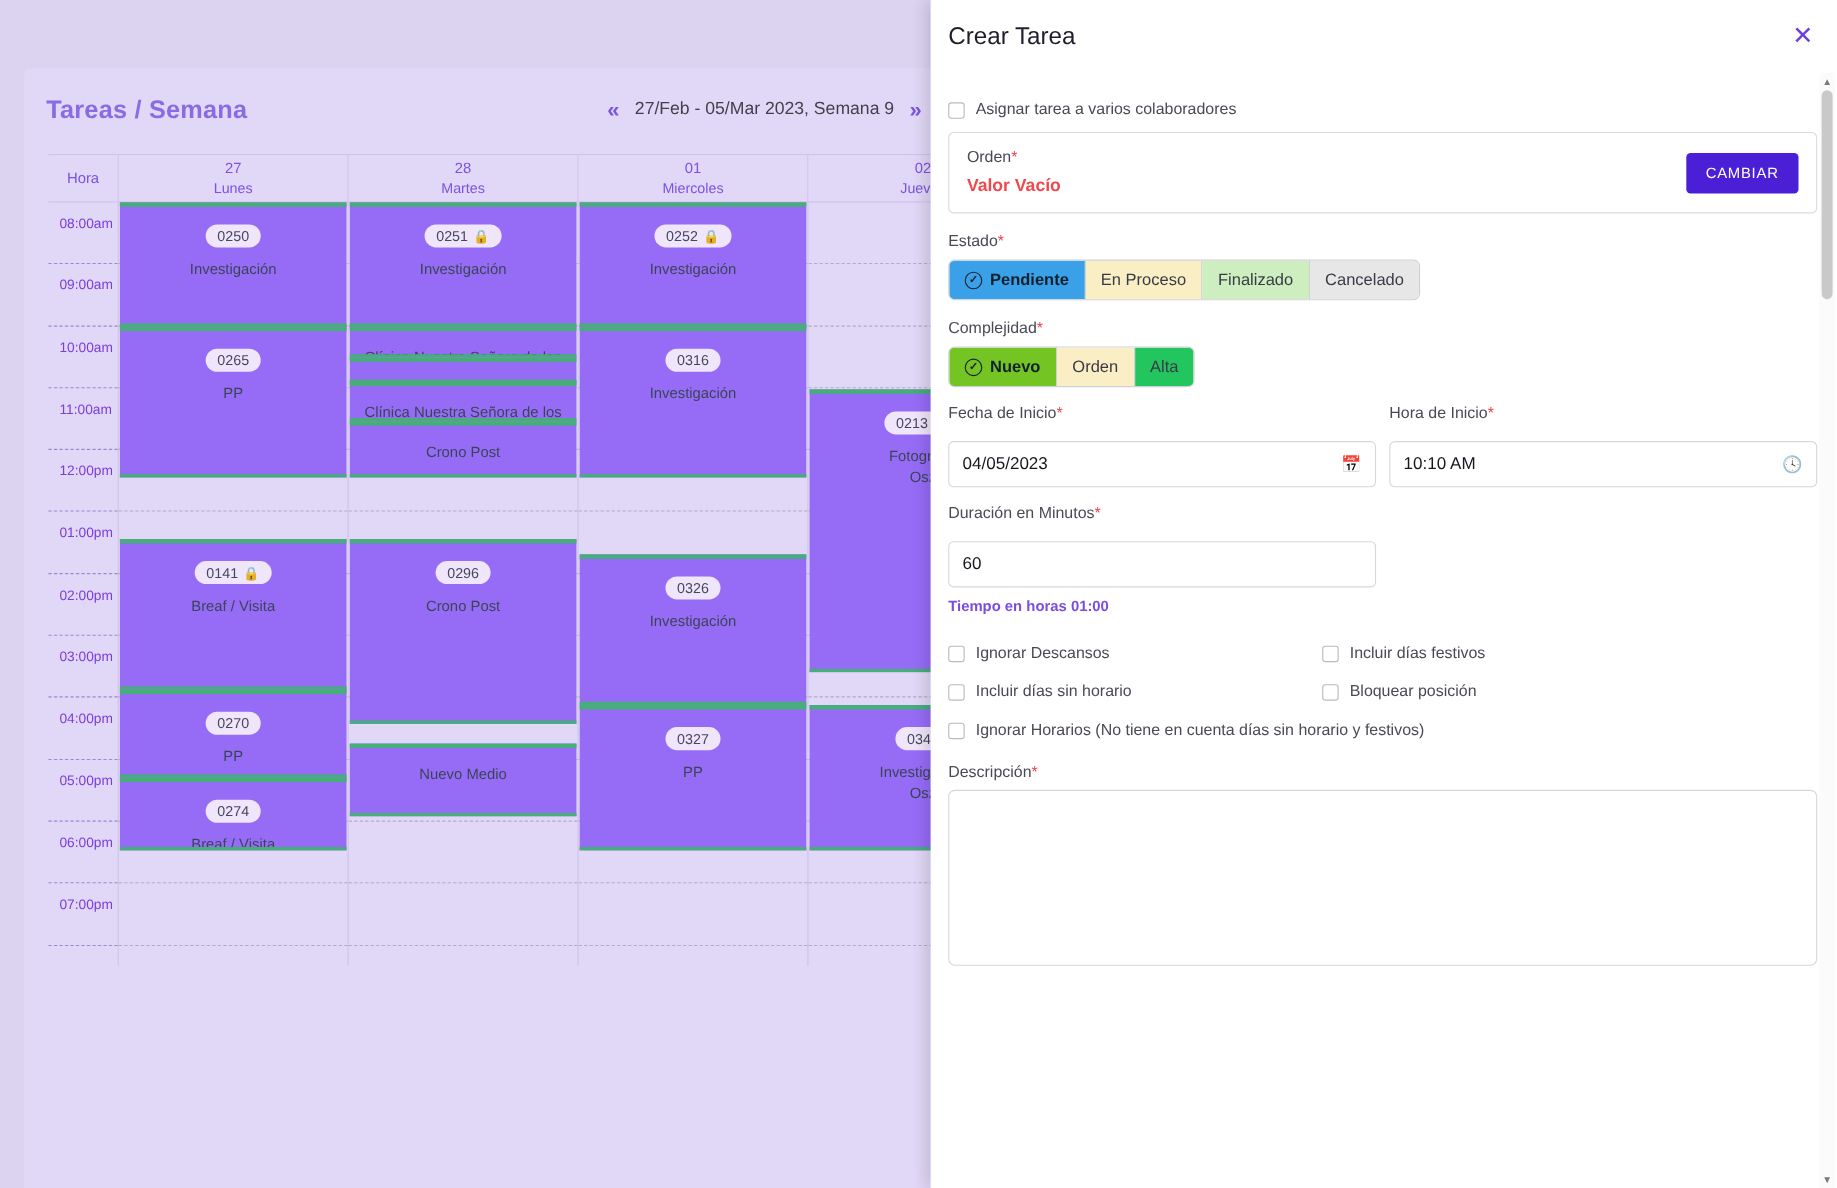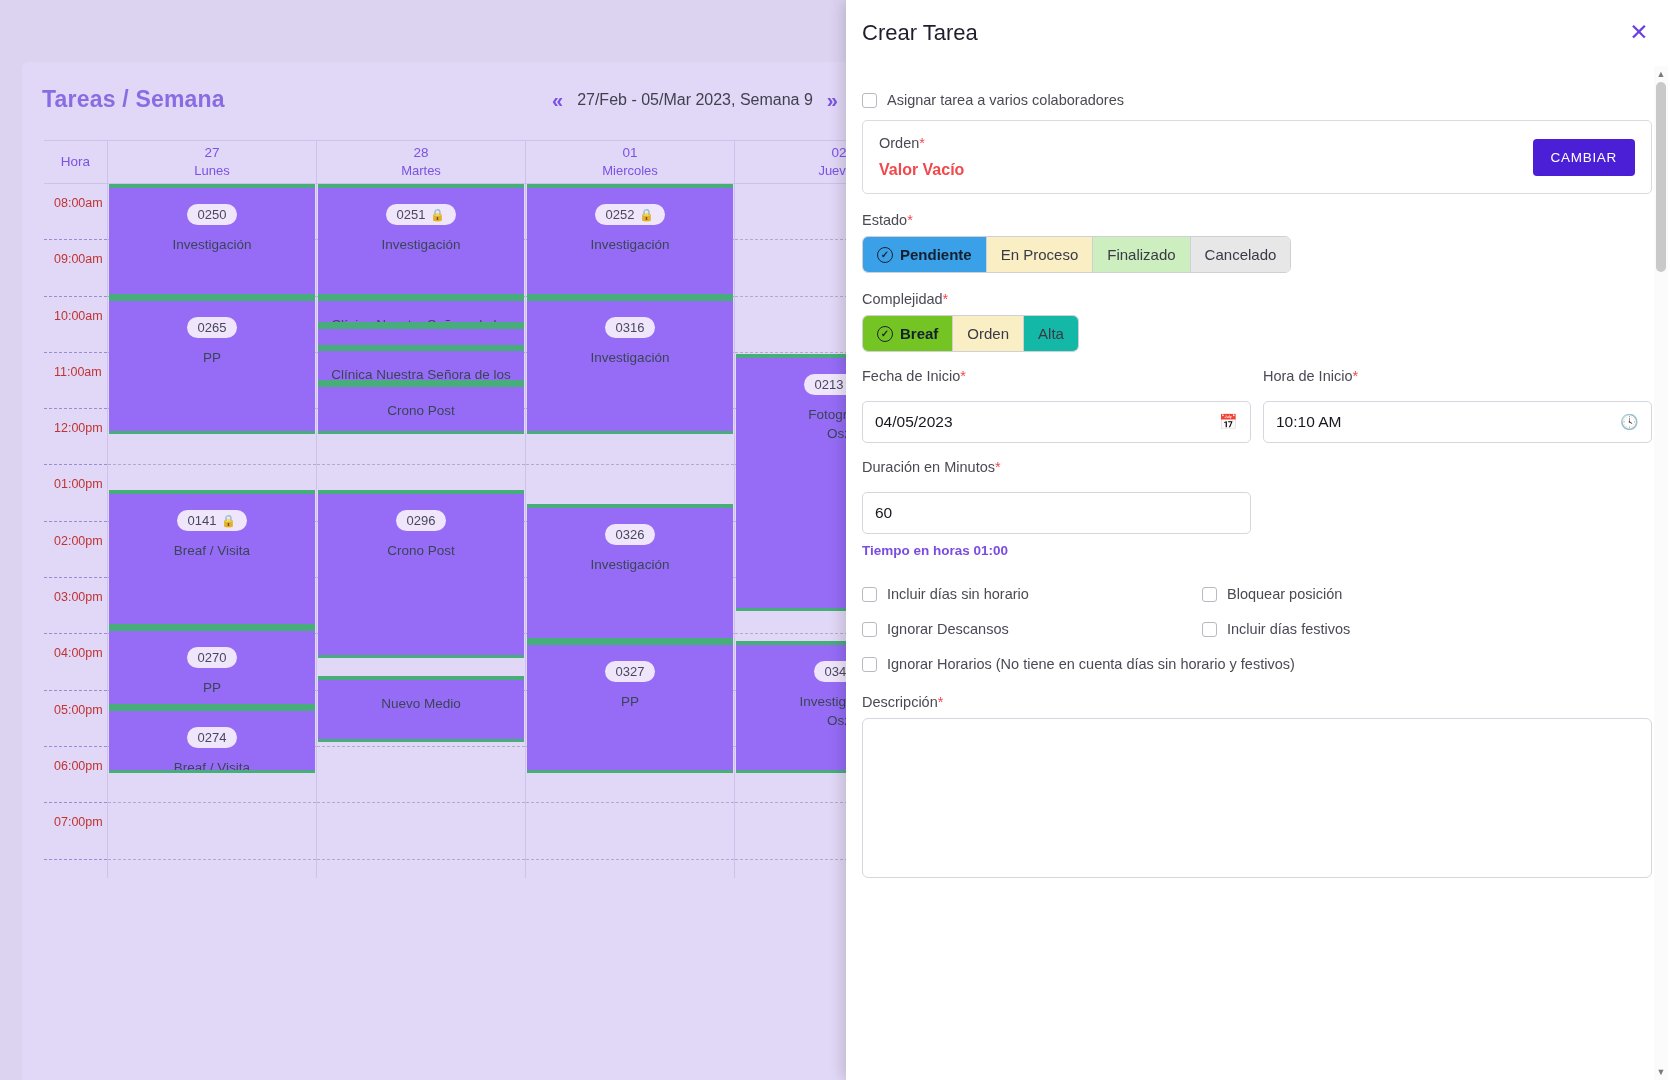--- a/index.html
+++ b/index.html
@@ -43,21 +43,21 @@
     color:#6c3fe0; font-size:13px; line-height:1.35; background:#ded3f5;
   }
   .cal-head-cell .d { font-size:13.5px; }
   .hora-col { width:64px; }
   .day-col  { width:209px; }
 
   .grid-wrap { position:relative; display:flex; height:694px; }
   .hora-cells { width:64px; border-right:1px solid #c9bce8; }
   .hora-cell {
     height:56.3px; position:relative;
-    font-size:12.5px; color:#b91c1c;
+    font-size:12.5px; color:#6d28d9;
     border-bottom:1px dashed #8e7fd0;
   }
   .hora-cell span { position:absolute; left:10px; top:12px; }
   .day-cells { width:209px; border-right:1px solid #c9bce8; position:relative; }
   .day-slot { height:56.3px; border-bottom:1px dashed #aaa4bb; }
 
   
   .evt {
     position:absolute; left:1px; right:1px;
     background:#8b5cf6;
@@ -442,26 +442,26 @@
           <span>Cancelado</span>
         </div>
       </div>
 
     <div class="grp-title">
       <span>Complejidad</span><span class="req">*</span>
     </div>
     <div class="segmented" id="complejidad-seg">
         <div class="seg" style="background: rgb(116, 196, 35); color: rgb(20, 32, 46); font-weight: 600;">
           <span class="tick">✓</span>
-          <span>Breaf</span>
+          <span>Nuevo</span>
         </div>
         <div class="seg" style="background: rgb(250, 238, 196);">
           <span>Orden</span>
         </div>
-        <div class="seg" style="background: #14b8a6; justify-content: center;">
+        <div class="seg" style="background: #22c55e; justify-content: center;">
           <span>Alta</span>
         </div>
       </div>
 
     <div class="two-col">
       <div class="col">
         <div class="f-label">
           <span>Fecha de Inicio</span><span class="req">*</span>
         </div>
         <div class="inp">
@@ -487,35 +487,35 @@
       <div class="inp">
         <span>60</span>
       </div>
       <div class="hint">Tiempo en horas 01:00</div>
     </div>
 
     <div class="chk-grid">
       <div class="chk-line">
         <div class="chk-row">
           <span class="chk"></span>
+          <span class="chk-lbl">Ignorar Descansos</span>
+        </div>
+        <div class="chk-row">
+          <span class="chk"></span>
+          <span class="chk-lbl">Incluir días festivos</span>
+        </div>
+      </div>
+      <div class="chk-line">
+        <div class="chk-row">
+          <span class="chk"></span>
           <span class="chk-lbl">Incluir días sin horario</span>
         </div>
         <div class="chk-row">
           <span class="chk"></span>
           <span class="chk-lbl">Bloquear posición</span>
-        </div>
-      </div>
-      <div class="chk-line">
-        <div class="chk-row">
-          <span class="chk"></span>
-          <span class="chk-lbl">Ignorar Descansos</span>
-        </div>
-        <div class="chk-row">
-          <span class="chk"></span>
-          <span class="chk-lbl">Incluir días festivos</span>
         </div>
       </div>
       <div class="chk-line" style="margin-bottom:0">
         <div class="chk-row" style="width:auto">
           <span class="chk"></span>
           <span class="chk-lbl">Ignorar Horarios (No tiene en cuenta días sin horario y festivos)</span>
         </div>
       </div>
     </div>
 

